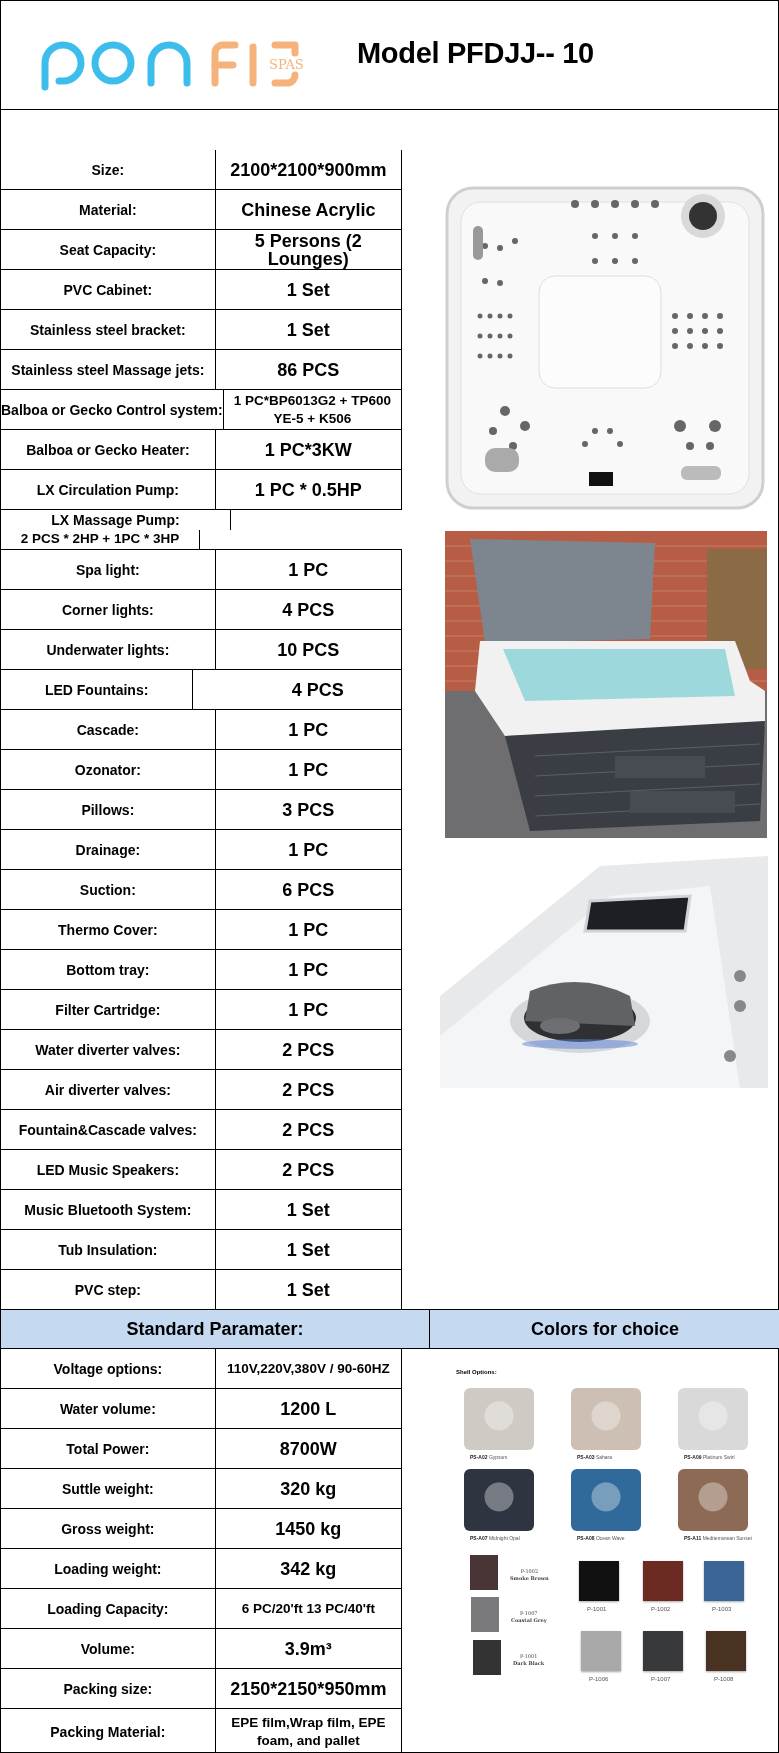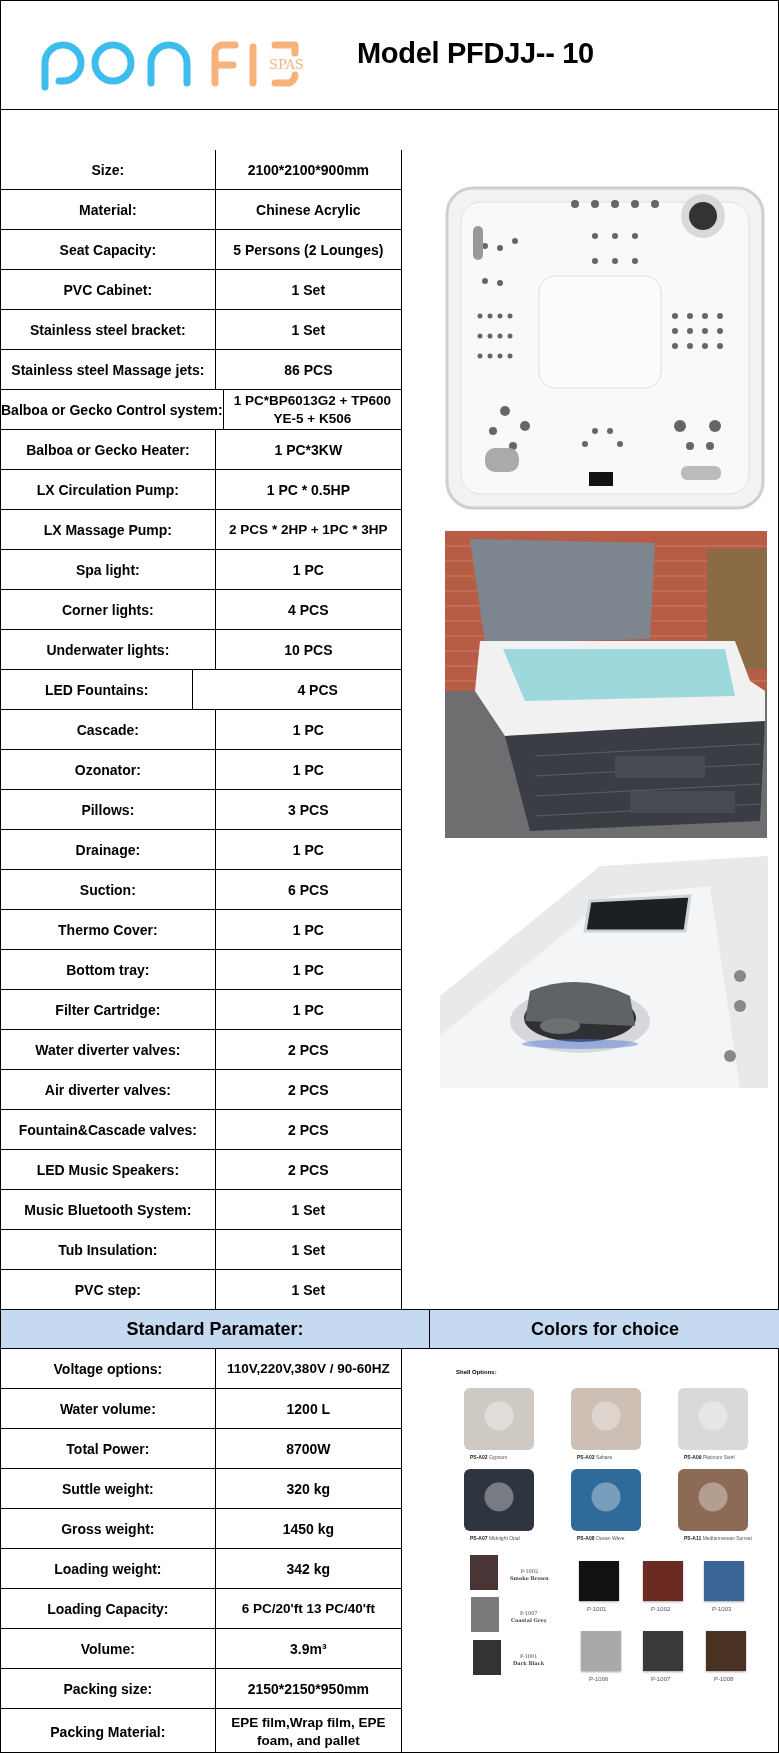--- a/index.html
+++ b/index.html
@@ -10,21 +10,21 @@
 
   
   .top { position: absolute; left: 0; top: 0; width: 779px; height: 109px; border-bottom: 1px solid #000; }
   .logo { position: absolute; left: 38px; top: 38px; width: 270px; height: 52px; }
   .model-title { position: absolute; left: 356px; top: 36px; font-size: 29px; font-weight: bold; letter-spacing: -0.3px; }
 
   .band { position: absolute; background: #C5D9F1; border-bottom: 1px solid #000; display: flex; align-items: center; justify-content: center; font-weight: bold; font-size: 18px; }
 
   .row { position: absolute; left: 0; width: 401px; height: 40px; border-bottom: 1px solid #000; display: flex; }
   .row .lbl { width: 230px; height: 100%; border-right: 1px solid #000; display: flex; align-items: center; justify-content: center; font-weight: bold; font-size: 14px; text-align: center; white-space: nowrap; }
-  .row .val { width: 199px; height: 100%; border-right: 1px solid #000; display: flex; align-items: center; justify-content: center; font-weight: bold; font-size: 14px; text-align: center; line-height: 18px; padding: 0 4px; }
+  .row .val { width: 199px; height: 100%; border-right: 1px solid #000; display: flex; align-items: center; justify-content: center; font-weight: bold; font-size: 18px; text-align: center; line-height: 18px; padding: 0 4px; }
   .row .val.small { font-size: 13.5px; }
 
   .photo { position: absolute; overflow: hidden; }
 
   
   .swatch-shell { position: absolute; width: 70px; height: 62px; border-radius: 6px; }
   .shell-lbl { position: absolute; font-size: 5px; color: #555; white-space: nowrap; }
   .shell-lbl b { color: #222; }
   .panel-sw { position: absolute; width: 40px; height: 40px; box-shadow: 0 1px 2px rgba(0,0,0,.35); }
   .panel-lbl { position: absolute; font-size: 6px; color: #555; white-space: nowrap; }
@@ -86,21 +86,21 @@
         <div class="val small">1 PC*BP6013G2 + TP600 YE-5 + K506</div>
       </div>
       <div class="row" style="top: 429px;">
         <div class="lbl">Balboa or Gecko Heater:</div>
         <div class="val">1 PC*3KW</div>
       </div>
       <div class="row" style="top: 469px;">
         <div class="lbl">LX Circulation Pump:</div>
         <div class="val">1 PC * 0.5HP</div>
       </div>
-      <div class="row" style="top: 509px;">
+      <div class="row" style="top: 509px; flex-direction: column;">
         <div class="lbl">LX Massage Pump:</div>
         <div class="val small">2 PCS * 2HP + 1PC * 3HP</div>
       </div>
       <div class="row" style="top: 549px;">
         <div class="lbl">Spa light:</div>
         <div class="val">1 PC</div>
       </div>
       <div class="row" style="top: 589px;">
         <div class="lbl">Corner lights:</div>
         <div class="val">4 PCS</div>

